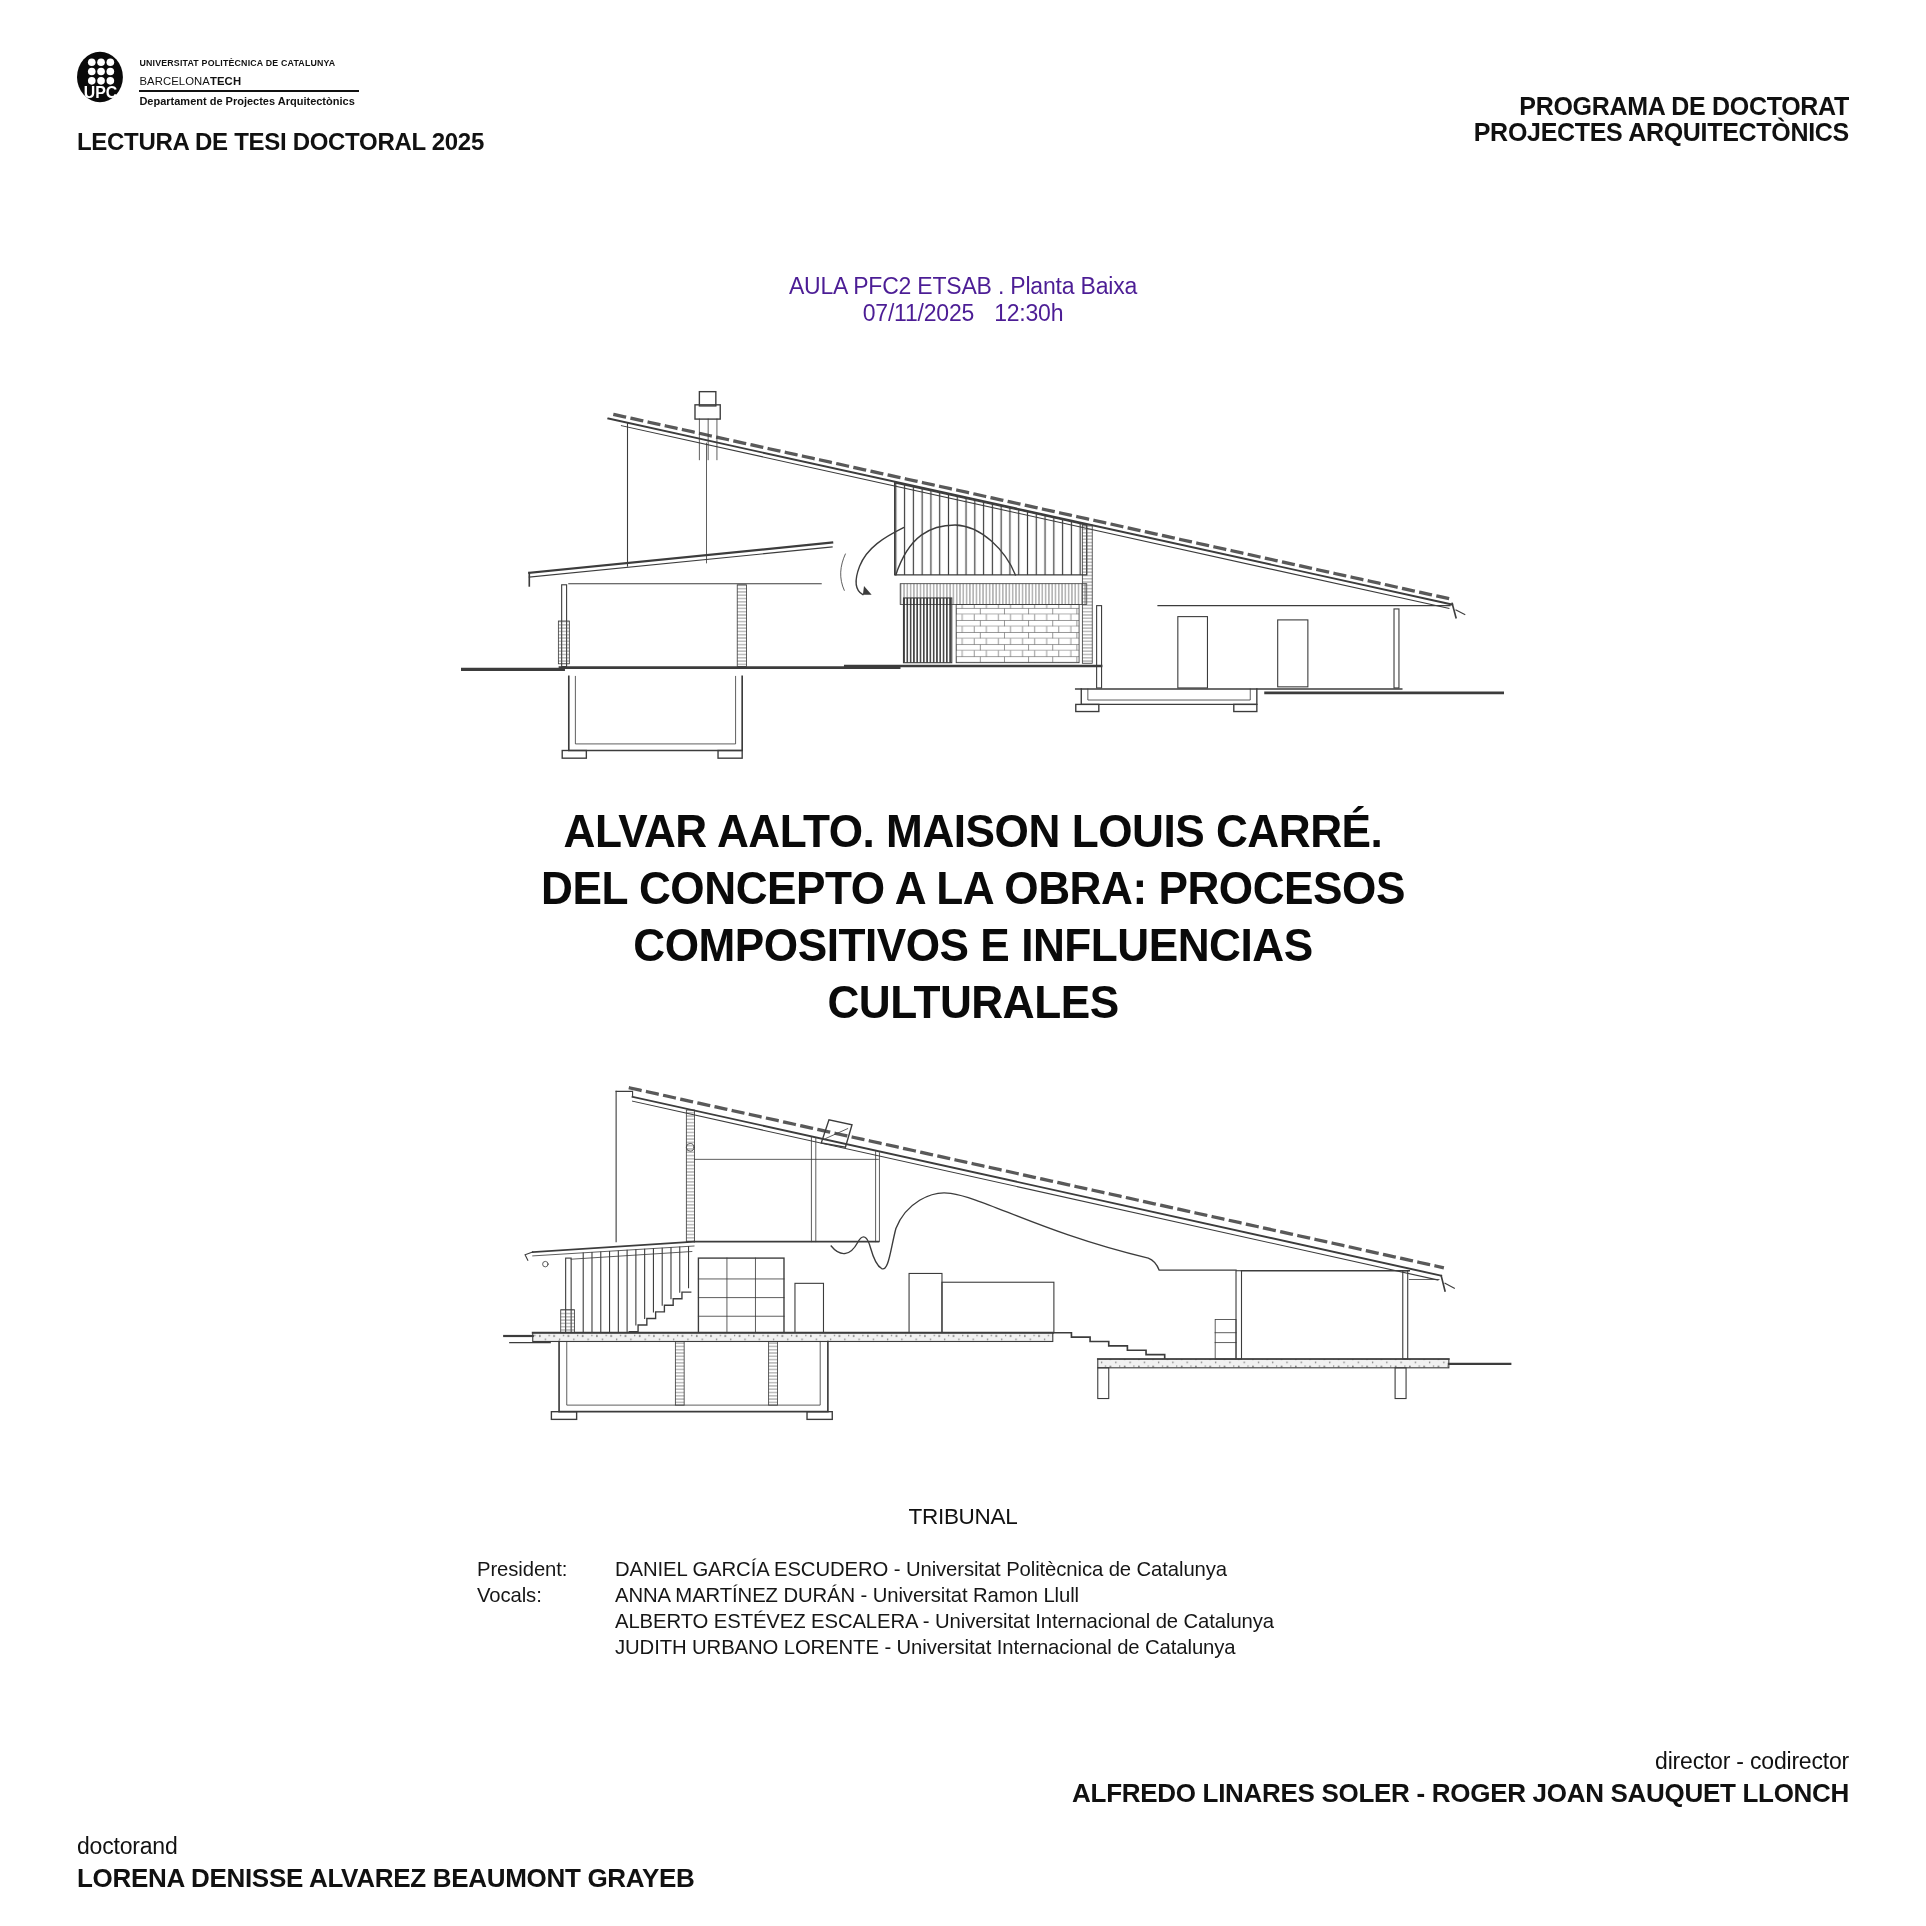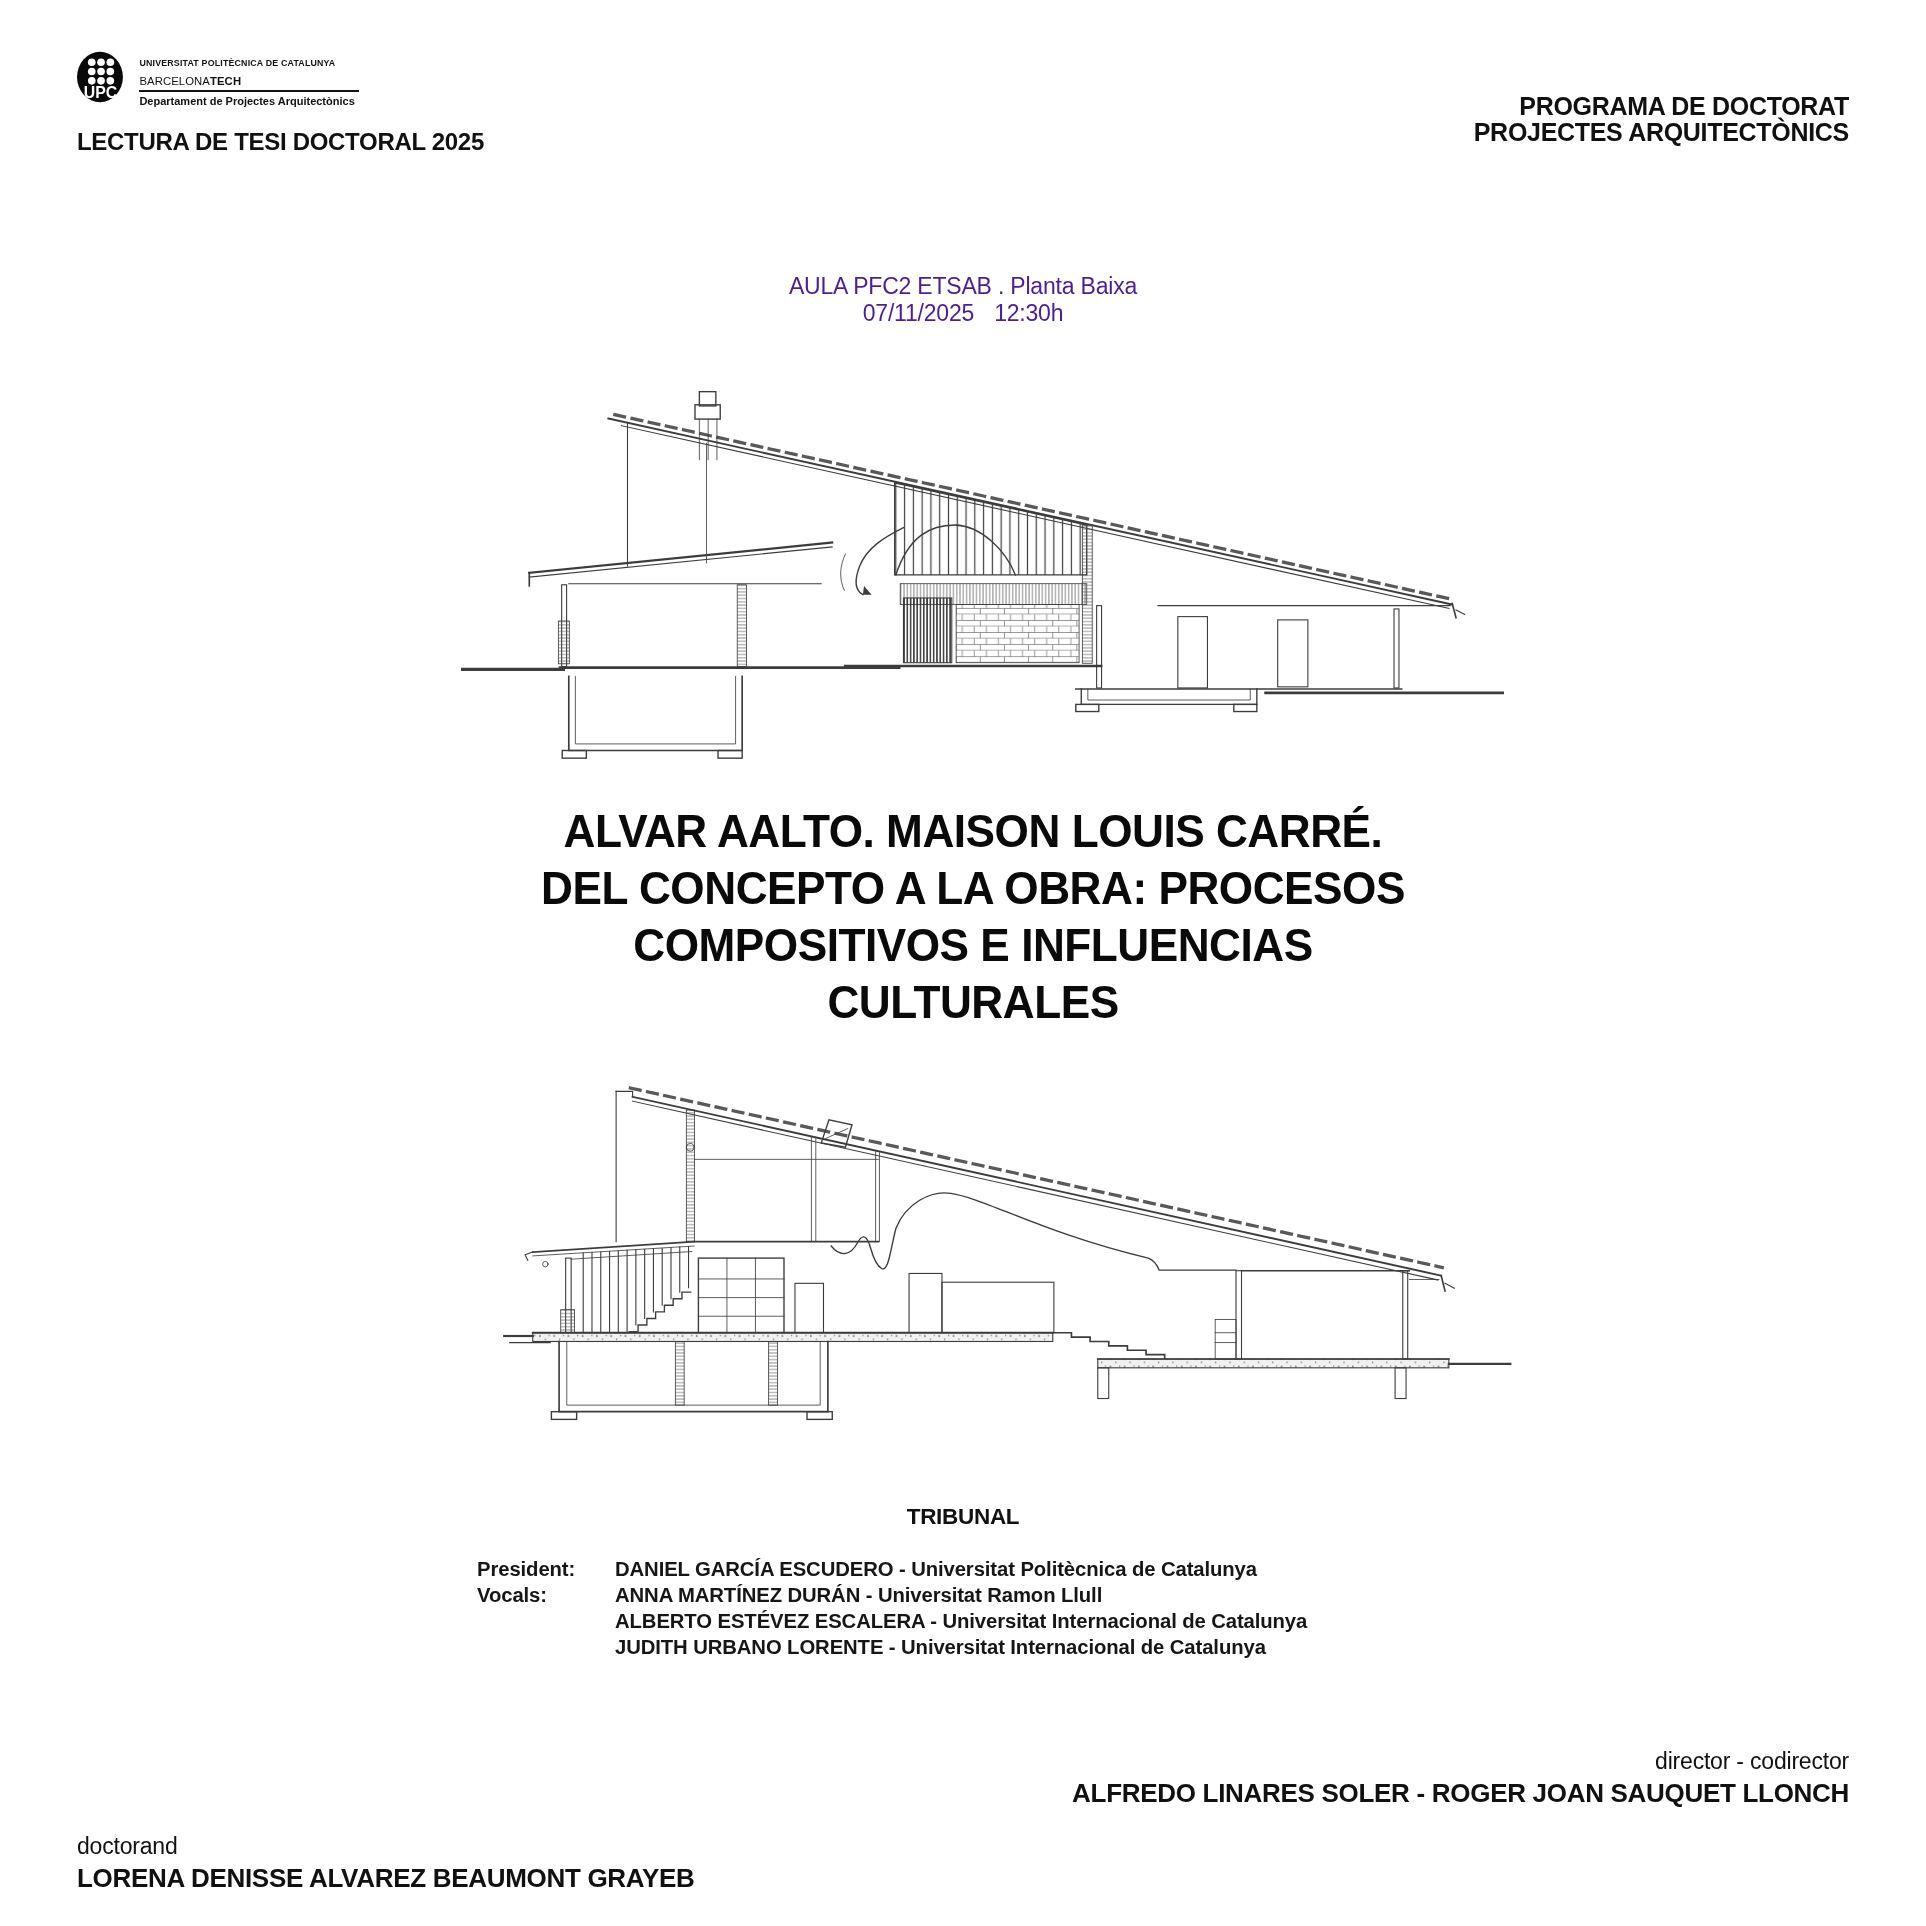--- a/index.html
+++ b/index.html
@@ -27,23 +27,23 @@
   
   .drawing-1{position:absolute;left:461px;top:373px;width:1043px;height:417px;}
   .drawing-2{position:absolute;left:494px;top:1065px;width:1032px;height:384px;}
 
   
   .thesis-title{position:absolute;left:479px;top:803px;width:988px;text-align:center;
     font-size:46px;font-weight:bold;line-height:57px;letter-spacing:-0.5px;color:#0a0a0a;
     transform:scaleX(.96);transform-origin:center top;}
 
   
-  .trib-heading{position:absolute;left:469px;top:1504px;width:988px;text-align:center;font-size:22.5px;font-weight:bold;letter-spacing:-0.3px;}
+  .trib-heading{position:absolute;left:469px;top:1504px;width:988px;text-align:center;font-size:22.5px;font-weight:normal;letter-spacing:-0.3px;}
   .tribunal{position:absolute;left:477px;top:1556px;font-size:20.3px;font-weight:400;color:#161616;letter-spacing:-0.1px;}
-  .trib-row{display:grid;grid-template-columns:138px auto;line-height:26px;white-space:nowrap;font-weight:bold;}
+  .trib-row{display:grid;grid-template-columns:138px auto;line-height:26px;white-space:nowrap;}
   .trib-row .dash{white-space:pre;}
 
   
   .footer-left{position:absolute;left:77px;top:1834px;}
   .footer-right{position:absolute;right:77px;top:1749px;text-align:right;}
   .foot-label{font-size:23px;font-weight:400;line-height:25px;letter-spacing:-0.2px;}
   .foot-name{font-size:26px;font-weight:bold;line-height:27.5px;margin-top:5.5px;letter-spacing:-0.3px;white-space:nowrap;}
 </style>
 </head>
 <body>

